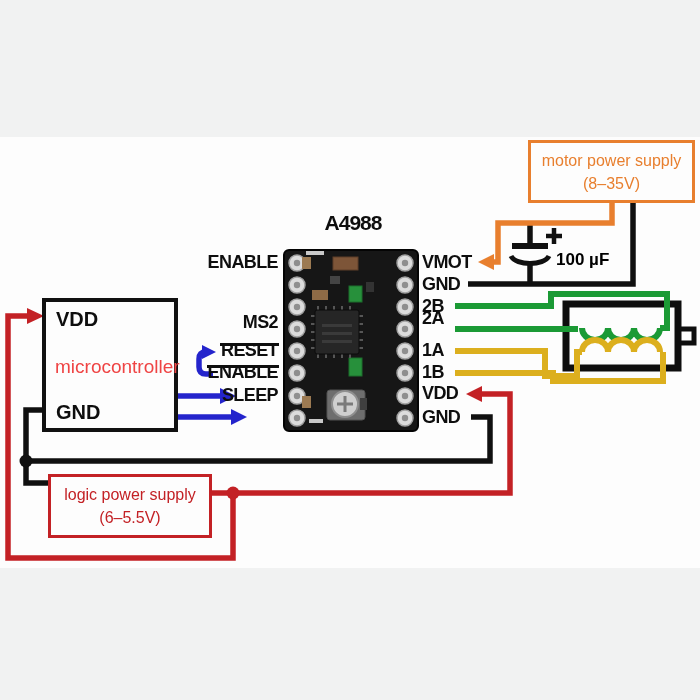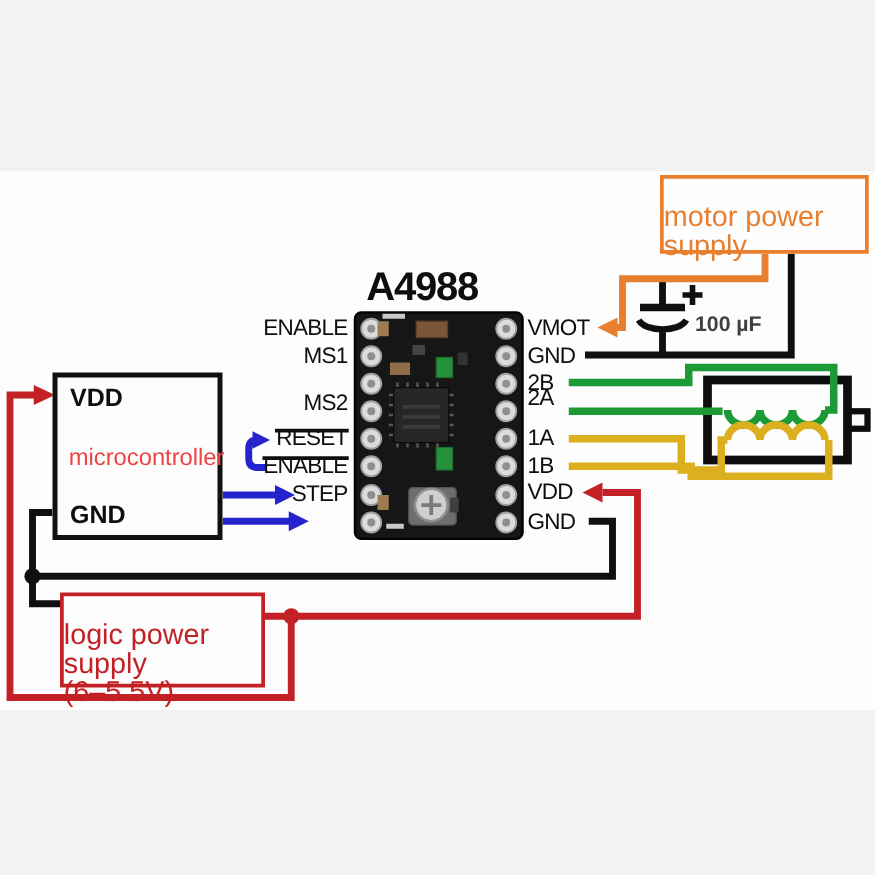--- a/index.html
+++ b/index.html
@@ -1,36 +1,36 @@
 <!DOCTYPE html>
 <html><head>
 <meta charset="utf-8">
 <style>
   html,body{margin:0;padding:0;background:#f1f2f2;}
   .canvas{position:relative;width:700px;height:700px;background:#f1f2f2;overflow:hidden;
           font-family:"Liberation Sans",sans-serif;}
   .white-band{position:absolute;left:0;top:137px;width:700px;height:431px;background:#fdfdfd;z-index:0;}
   svg.wires{position:absolute;left:0;top:0;z-index:1;}
-  .lbl{position:absolute;z-index:2;color:#0e0e0e;font-weight:normal;font-size:18px;letter-spacing:-0.6px;white-space:nowrap;}
+  .lbl{position:absolute;z-index:2;color:#0e0e0e;font-weight:bold;font-size:18px;letter-spacing:-0.6px;white-space:nowrap;}
   .lpin{left:148px;width:130px;text-align:right;}
   .rpin{left:422px;width:80px;text-align:left;}
   .activelow{position:relative;display:inline-block;}
   .activelow::after{content:"";position:absolute;left:-1px;right:-1px;top:3px;height:3px;background:#0e0e0e;}
-  .title{position:absolute;left:293px;top:211px;width:120px;z-index:2;
-         font-size:32px;font-weight:bold;color:#0e0e0e;letter-spacing:-1px;}
+  .title{position:absolute;left:293px;top:211px;width:120px;text-align:center;z-index:2;
+         font-size:21px;font-weight:bold;color:#0e0e0e;letter-spacing:-1px;}
   .mcu-box{position:absolute;left:42px;top:298px;width:136px;height:134px;box-sizing:border-box;
            border:4px solid #111;background:#fdfdfd;z-index:2;}
   .mcu-box .vdd{position:absolute;left:10px;top:6px;font-size:20px;font-weight:bold;color:#0e0e0e;}
   .mcu-box .name{position:absolute;left:9px;top:54px;font-size:19px;font-weight:400;color:#ef4444;}
   .mcu-box .gnd{position:absolute;left:10px;top:99px;font-size:20px;font-weight:bold;color:#0e0e0e;}
-  .supply{position:absolute;box-sizing:border-box;background:#fdfdfd;text-align:left;z-index:2;
-          font-size:23px;line-height:23px;padding-top:19px;}
+  .supply{position:absolute;box-sizing:border-box;background:#fdfdfd;text-align:center;z-index:2;
+          font-size:16px;line-height:23px;padding-top:6px;}
   .motor-supply{left:528px;top:140px;width:167px;height:63px;border:3px solid #e87f2e;color:#e87f2e;}
-  .logic-supply{left:48px;top:474px;width:164px;height:76px;border:3px solid #c32125;color:#c32125;}
-  .cap-label{position:absolute;left:556px;top:250px;z-index:2;font-size:17px;font-weight:bold;color:#404040;}
+  .logic-supply{left:48px;top:474px;width:164px;height:64px;border:3px solid #c32125;color:#c32125;}
+  .cap-label{position:absolute;left:556px;top:250px;z-index:2;font-size:17px;font-weight:bold;color:#000000;}
 </style>
 </head>
 <body>
 
 <div class="canvas">
   <div class="white-band"></div>
 
   <svg class="wires" width="700" height="700" viewBox="0 0 700 700">
 
     <g stroke="#c32125" stroke-width="5.5" fill="none">
@@ -173,43 +173,43 @@
         <rect x="360" y="398" width="7" height="12" fill="#3f3f3f"></rect>
         <circle cx="345" cy="404" r="13" fill="#cfcfcf" stroke="#8f8f8f" stroke-width="2"></circle>
         <path d="M345,396 V412 M337,404 H353" stroke="#7a7a7a" stroke-width="3"></path>
       </g>
     </g>
   </svg>
 
   <div class="title">A4988</div>
 
   <div class="lbl lpin" style="top:252px">ENABLE</div>
-  <div class="lbl lpin" style="top:274px">MS1</div>
   <div class="lbl lpin" style="top:312px">MS2</div>
   <div class="lbl lpin" style="top:340px"><span class="activelow">RESET</span></div>
   <div class="lbl lpin" style="top:362px"><span class="activelow">ENABLE</span></div>
-  <div class="lbl lpin" style="top:385px">STEP</div>
+  <div class="lbl lpin" style="top:385px">SLEEP</div>
 
   <div class="lbl rpin" style="top:252px">VMOT</div>
   <div class="lbl rpin" style="top:274px">GND</div>
   <div class="lbl rpin" style="top:296px">2B</div>
   <div class="lbl rpin" style="top:308px">2A</div>
   <div class="lbl rpin" style="top:340px">1A</div>
   <div class="lbl rpin" style="top:362px">1B</div>
   <div class="lbl rpin" style="top:383px">VDD</div>
   <div class="lbl rpin" style="top:407px">GND</div>
 
   <div class="mcu-box">
     <div class="vdd">VDD</div>
     <div class="name">microcontroller</div>
     <div class="gnd">GND</div>
   </div>
 
   <div class="supply motor-supply">
     <div>motor power supply</div>
+    <div>(8–35V)</div>
   </div>
   <div class="supply logic-supply">
     <div>logic power supply</div>
     <div>(6–5.5V)</div>
   </div>
 
   <div class="cap-label">100 µF</div>
 </div>
 
 </body></html>

